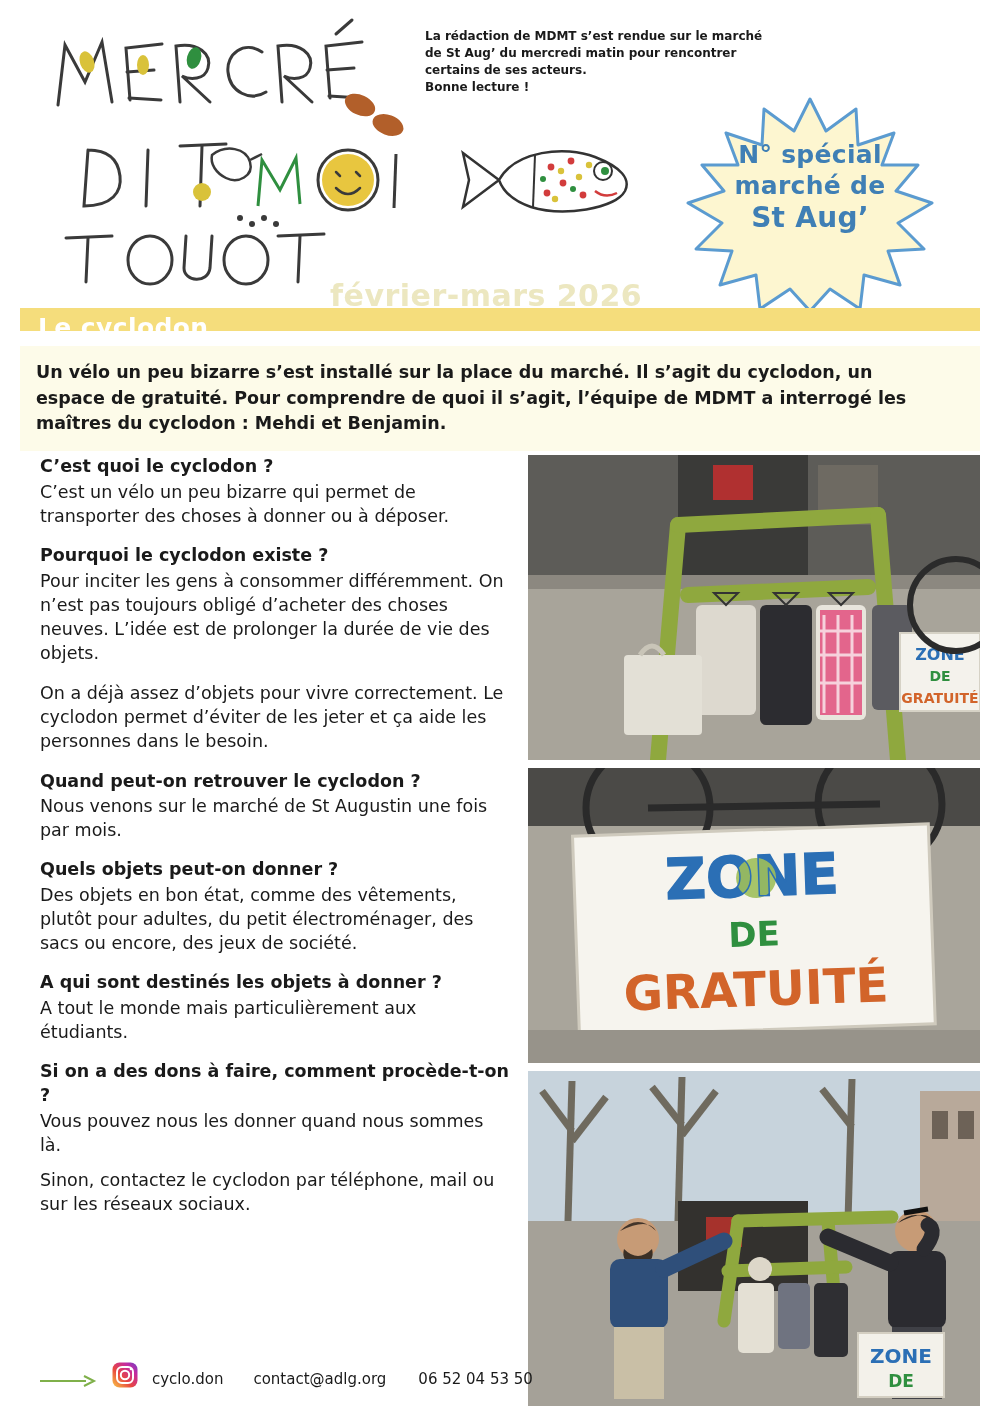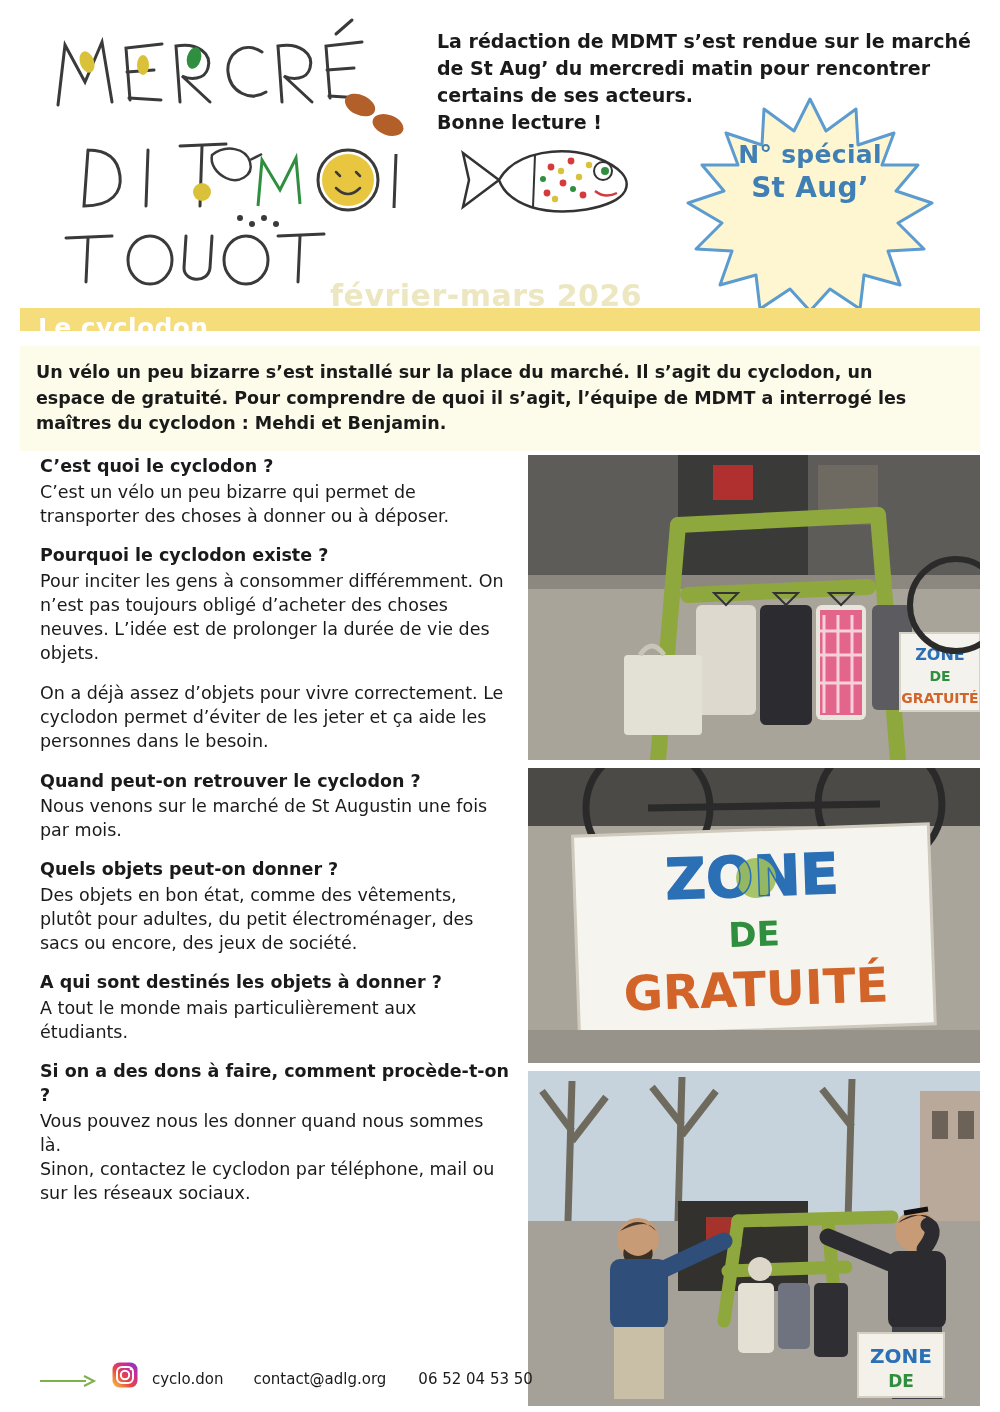--- a/index.html
+++ b/index.html
@@ -14,23 +14,23 @@
 
   
   .header { position:relative; height:310px; }
 
   .logo-block {
     position:absolute; left:30px; top:10px; width:420px; height:280px;
   }
   .logo-svg { display:block; }
 
   .intro-text {
-    position:absolute; left:437px; top:28px; width:560px;
+    position:absolute; left:425px; top:28px; width:560px;
     font-family:"DejaVu Sans", sans-serif;
-    font-weight:bold; font-size:19px; line-height:1.42;
+    font-weight:bold; font-size:12px; line-height:1.42;
     color:#1a1a1a;
   }
   .intro-text p { margin:0; }
 
   .fish { position:absolute; left:455px; top:135px; width:190px; height:90px; }
 
   .starburst { position:absolute; left:660px; top:95px; width:300px; height:220px; }
   .star-text {
     position:absolute; left:660px; top:140px; width:300px;
     text-align:center;
@@ -202,20 +202,21 @@
       <circle cx="118" cy="54" r="3"></circle>
         <circle cx="88" cy="44" r="3"></circle>
     </g>
   </svg>
 
   <svg class="starburst" viewBox="0 0 300 220">
     <polygon points="150,4 166,36 196,14 198,50 234,38 222,70 258,70 236,96 272,108 238,128 264,154 228,156 240,190 204,180 200,214 170,194 150,216 130,194 100,214 96,180 60,190 72,156 36,154 62,128 28,108 64,96 42,70 78,70 66,38 102,50 104,14 134,36" fill="#fdf6d0" stroke="#5b9bd0" stroke-width="3" stroke-linejoin="round"></polygon>
   </svg>
   <div class="star-text">
     <div>N° spécial</div>
+    <div>marché de</div>
     <div class="big">St Aug’</div>
   </div>
 
   <div class="date-line">février-mars 2026</div>
 </div>
 
 <div class="title-bar">
   <div class="title">Le cyclodon</div>
 </div>
 
@@ -242,21 +243,21 @@
     <div>
       <p class="q">Quels objets peut-on donner ?</p>
       <p class="a">Des objets en bon état, comme des vêtements, plutôt pour adultes, du petit électroménager, des sacs ou encore, des jeux de société.</p>
     </div>
     <div>
       <p class="q">A qui sont destinés les objets à donner ?</p>
       <p class="a">A tout le monde mais particulièrement aux étudiants.</p>
     </div>
     <div>
       <p class="q">Si on a des dons à faire, comment procède-t-on ?</p>
-      <p class="a" style="margin-bottom:0">Vous pouvez nous les donner quand nous sommes là.</p>
+      <p class="a" style="margin-bottom:11px">Vous pouvez nous les donner quand nous sommes là.</p>
       <p class="a">Sinon, contactez le cyclodon par téléphone, mail ou sur les réseaux sociaux.</p>
     </div>
   </div>
 
   <div class="col-right">
 
     <div class="photo" style="height:305px;">
       <svg width="452" height="305" viewBox="0 0 452 305">
         <rect width="452" height="305" fill="#9b968c"></rect>
         <rect x="0" y="0" width="452" height="120" fill="#5d5c58"></rect>

